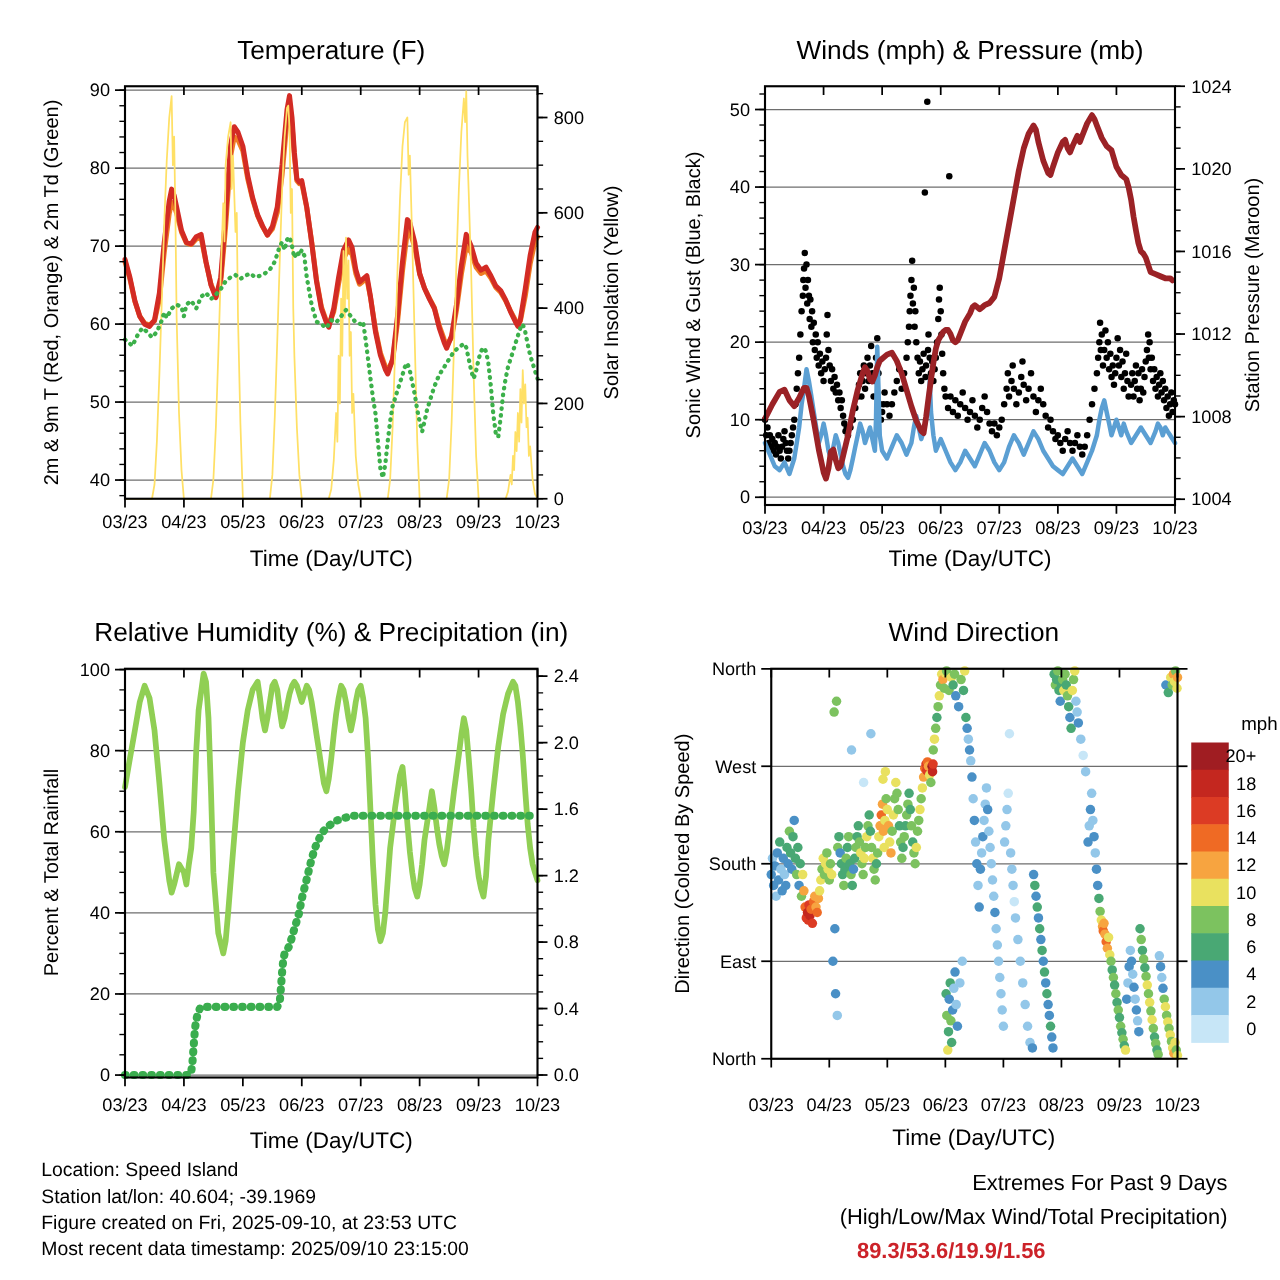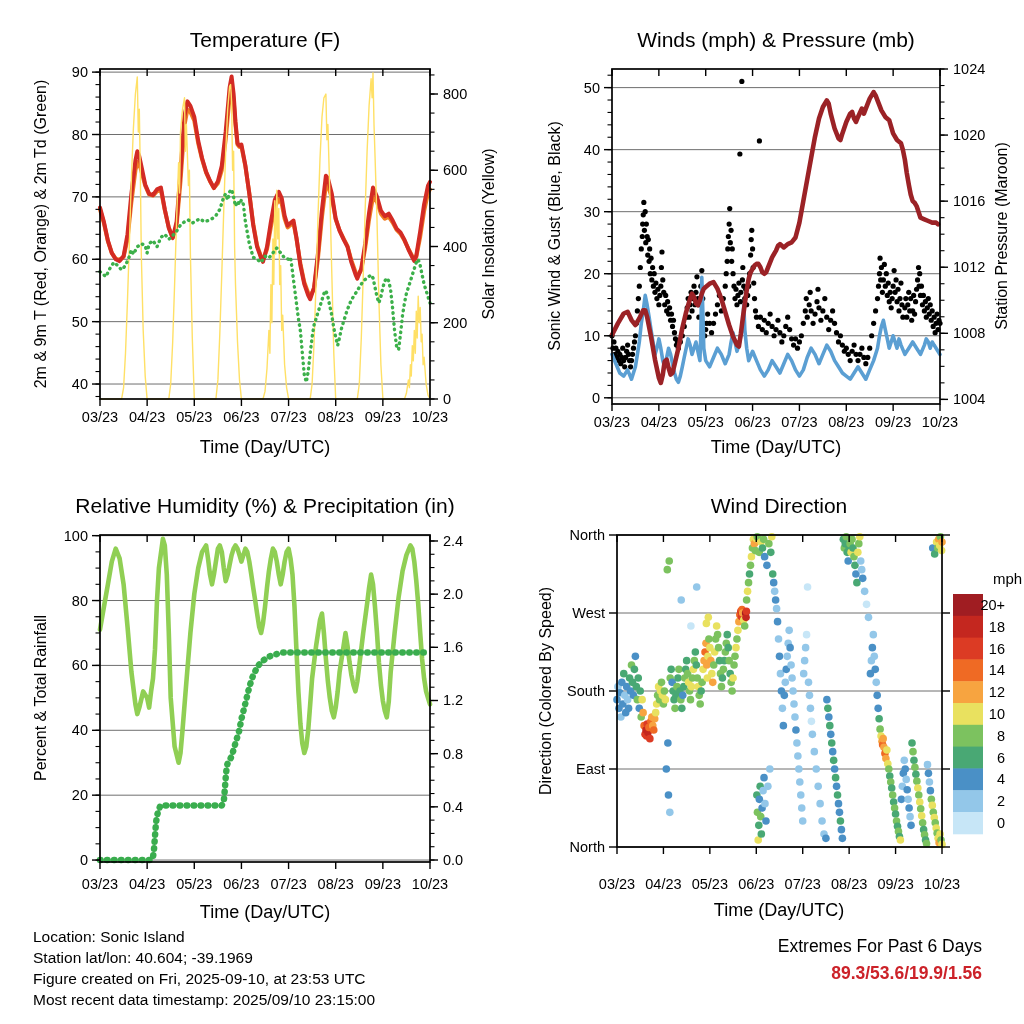--- a/index.html
+++ b/index.html
@@ -1055,24 +1055,25 @@
         <text x="493" y="292.5" font-size="14.5" text-anchor="end" fill="#000">6</text>
         <rect x="441" y="298.4" width="30" height="22.3" fill="#4a90c6"></rect>
         <text x="493" y="314.29999999999995" font-size="14.5" text-anchor="end" fill="#000">4</text>
         <rect x="441" y="320.20000000000005" width="30" height="22.3" fill="#93c7e9"></rect>
         <text x="493" y="336.1" font-size="14.5" text-anchor="end" fill="#000">2</text>
         <rect x="441" y="342" width="30" height="22.3" fill="#c7e6f7"></rect>
         <text x="493" y="357.9" font-size="14.5" text-anchor="end" fill="#000">0</text>
       </svg></div>
 
 <div id="footer-station">
-  <div>Location: Sonic Island</div>
+  <div>Location: Speed Island</div>
   <div>Station lat/lon: 40.604; -39.1969</div>
   <div>Figure created on Fri, 2025-09-10, at 23:53 UTC</div>
   <div>Most recent data timestamp: 2025/09/10 23:15:00</div>
 </div>
 
 <div id="footer-extremes">
-  <div>Extremes For Past 6 Days</div>
-  <div class="vals" style="color: rgb(204, 34, 41);">89.3/53.6/19.9/1.56</div>
+  <div>Extremes For Past 9 Days</div>
+  <div>(High/Low/Max Wind/Total Precipitation)</div>
+  <div class="vals" style="color: rgb(204, 34, 41); text-align: center;">89.3/53.6/19.9/1.56</div>
 </div>
 
 </div>
 
 </body></html>

